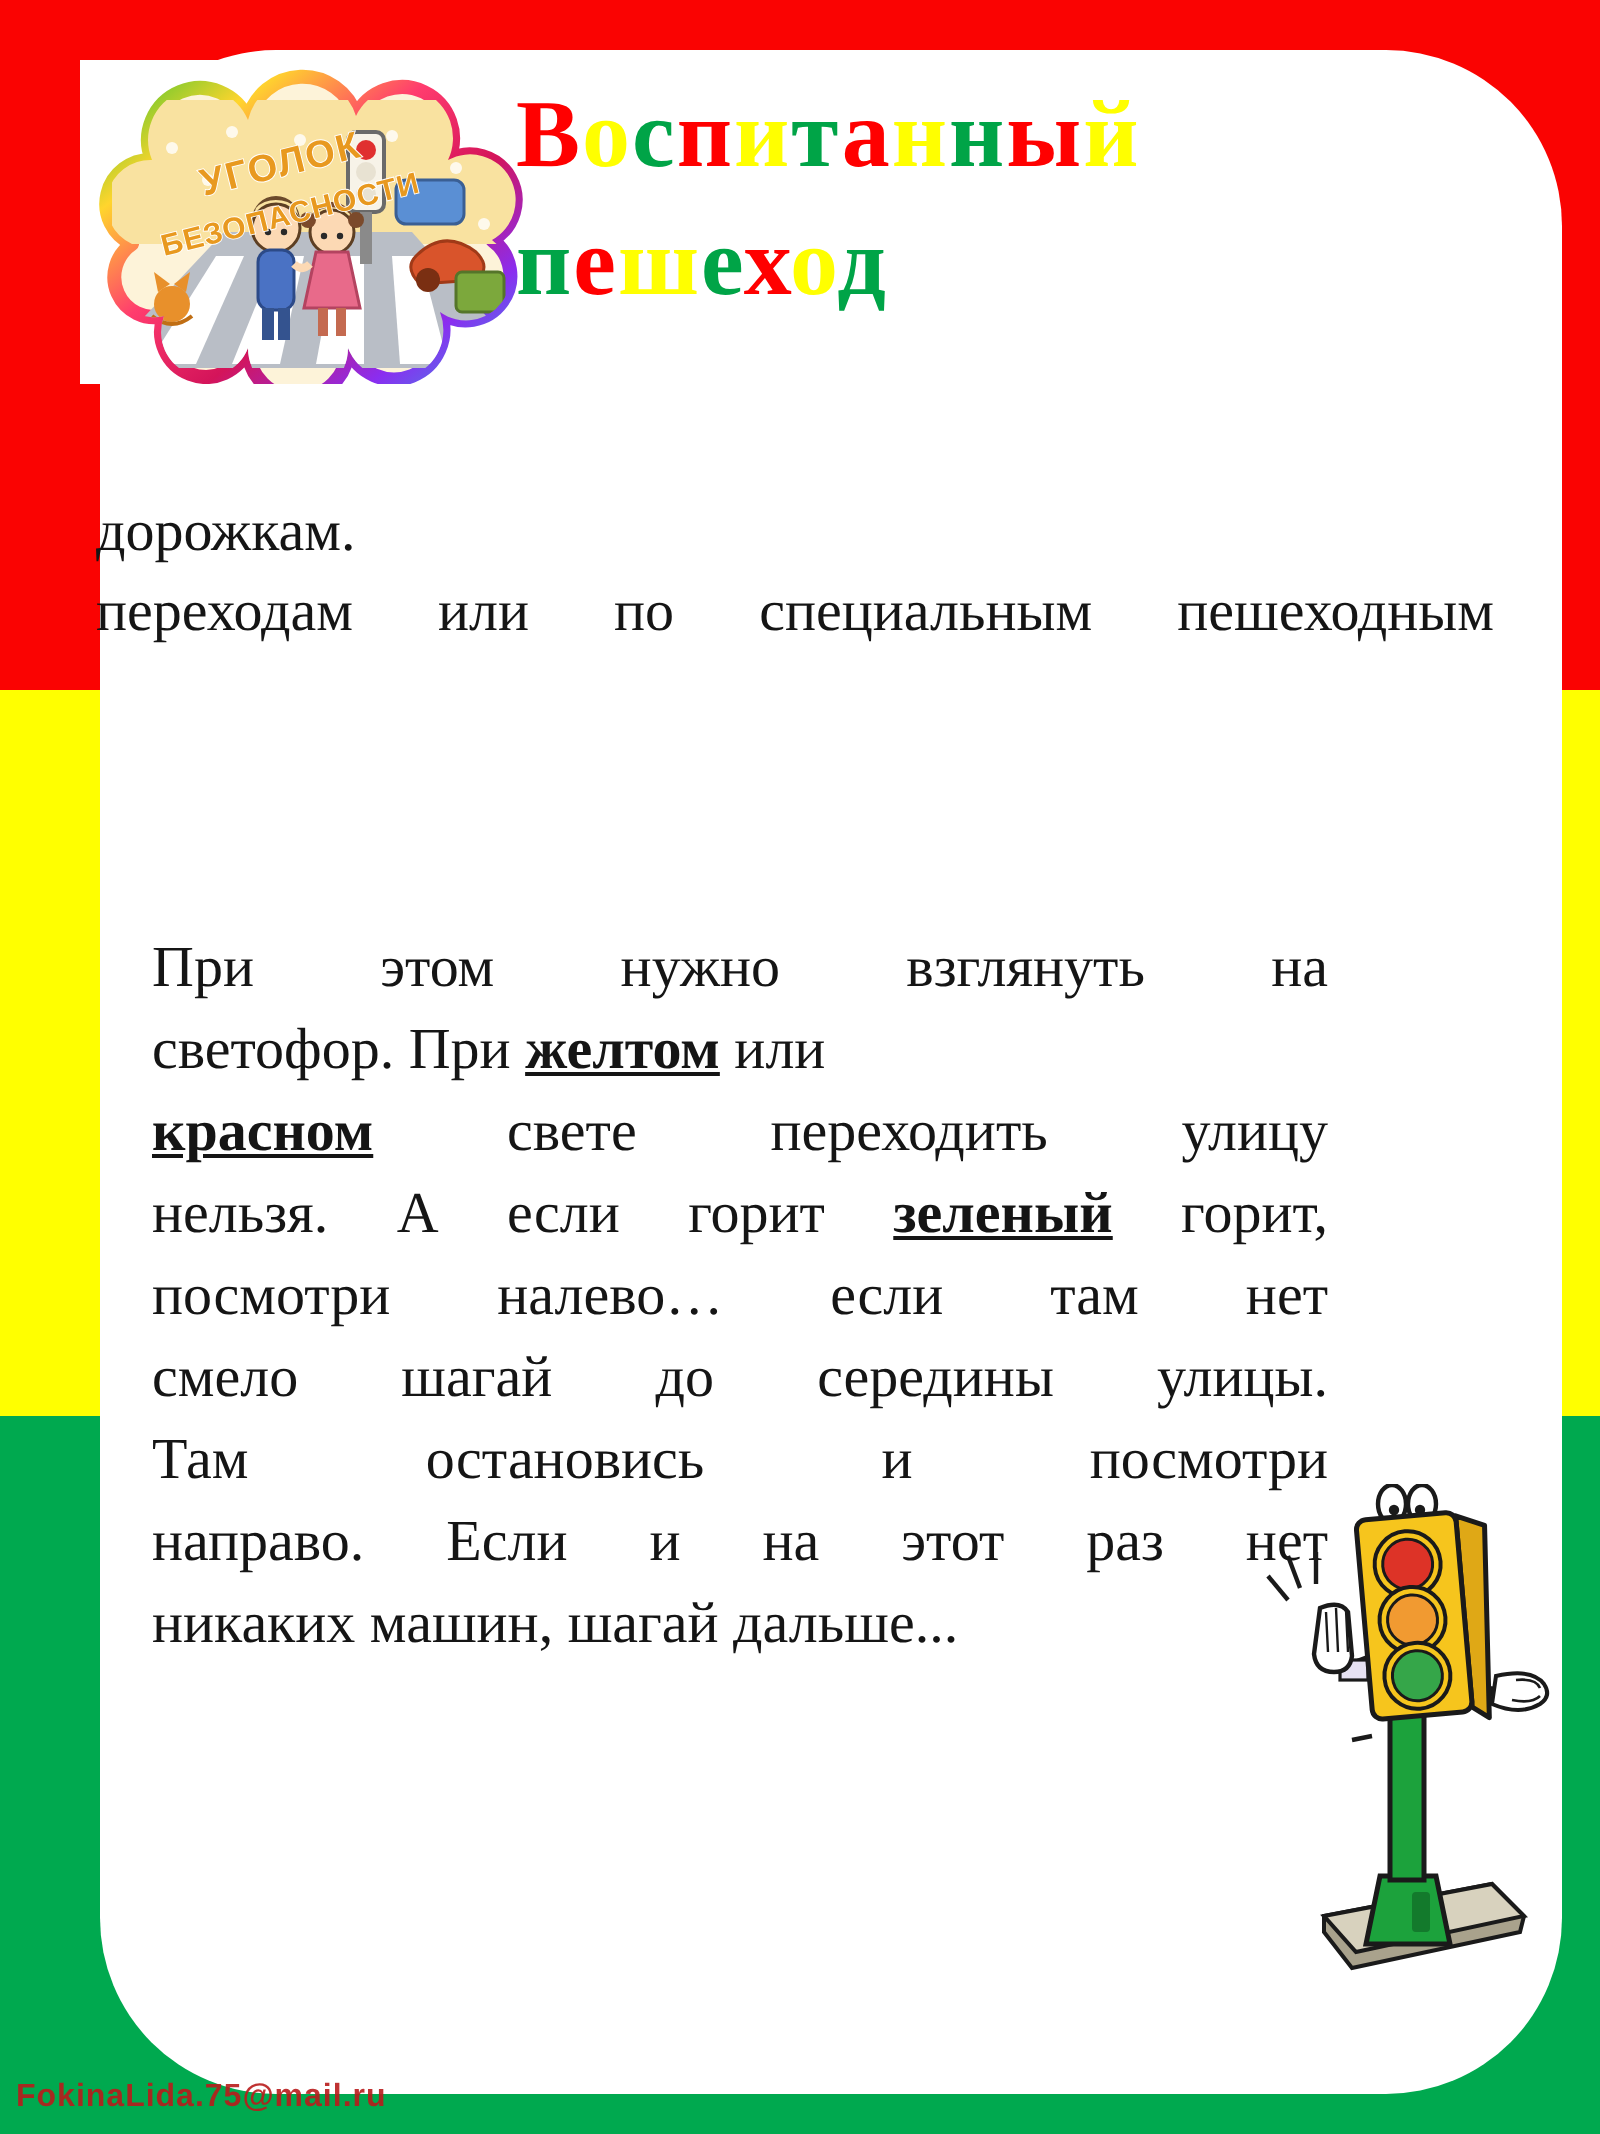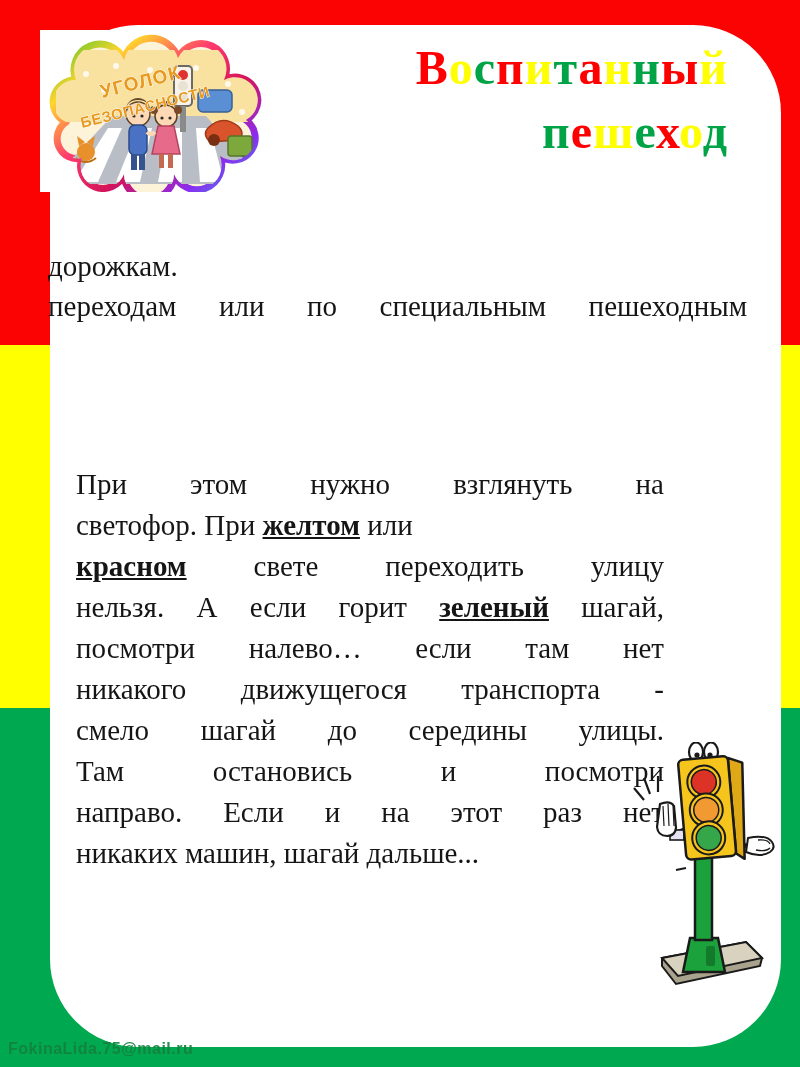--- a/index.html
+++ b/index.html
@@ -10,35 +10,35 @@
   .band-red{top:0;height:345px;background:#fa0302;}
   .band-yellow{top:345px;height:363px;background:#ffff00;}
   .band-green{top:708px;height:359px;background:#00a94f;}
   
   .card{position:absolute;left:50px;top:25px;width:731px;height:1022px;
         background:#ffffff;border-radius:88px;}
   
   .badge-bg{position:absolute;left:40px;top:30px;width:230px;height:162px;background:#ffffff;}
   .badge{position:absolute;left:46px;top:32px;width:222px;height:160px;}
   
-  .title{position:absolute;left:258px;top:36px;width:470px;text-align:right;
+  .title{position:absolute;left:258px;top:36px;width:470px;text-align:left;
          font-weight:bold;font-size:48px;line-height:64px;letter-spacing:1px;}
   
   .para{position:absolute;color:#151515;}
   .para .line{white-space:nowrap;}
   .para .line.j{white-space:normal;text-align:justify;text-align-last:justify;}
   .para1{left:48px;top:246px;width:699px;font-size:29px;line-height:40px;}
   .para2{left:76px;top:464px;width:588px;font-size:29px;line-height:41px;}
   .para b{font-weight:bold;text-decoration:underline;}
   
   .tl-char{position:absolute;left:632px;top:742px;width:148px;height:276px;}
   
   .watermark{position:absolute;left:8px;top:1040px;
              font-family:"Liberation Sans","DejaVu Sans",sans-serif;
-             font-weight:bold;font-size:16px;color:#15803d;opacity:.9;letter-spacing:.5px;}
+             font-weight:bold;font-size:16px;color:#b91c1c;opacity:.9;letter-spacing:.5px;}
 </style>
 </head>
 <body>
 
 <div id="stage">
 
   <div class="band band-red"></div>
   <div class="band band-yellow"></div>
   <div class="band band-green"></div>
 
@@ -146,23 +146,22 @@
 
   <div class="para para1">
       <div class="line"><span>дорожкам.</span></div>
       <div class="line j"><span>переходам или по специальным пешеходным</span></div>
     </div>
 
   <div class="para para2">
       <div class="line j"><span>При этом нужно взглянуть на</span></div>
       <div class="line"><span>светофор. При </span><b>желтом</b><span> или</span></div>
       <div class="line j"><b>красном</b><span> свете переходить улицу</span></div>
-      <div class="line j"><span>нельзя. А если горит </span><b>зеленый</b><span> шагай,</span></div>
+      <div class="line j"><span>нельзя. А если горит </span><b>зеленый</b><span> горит,</span></div>
       <div class="line j"><span>посмотри налево… если там нет</span></div>
-      <div class="line j"><span>никакого движущегося транспорта -</span></div>
       <div class="line j"><span>смело шагай до середины улицы.</span></div>
       <div class="line j"><span>Там остановись и посмотри</span></div>
       <div class="line j"><span>направо. Если и на этот раз нет</span></div>
       <div class="line"><span>никаких машин, шагай дальше...</span></div>
     </div>
 
   <svg class="tl-char" viewBox="0 0 148 276">
 
     <g>
       <polygon points="30,216 114,200 130,216 128,224 44,242 30,224" fill="#a9a28c" stroke="#1a1a1a" stroke-width="2"></polygon>

